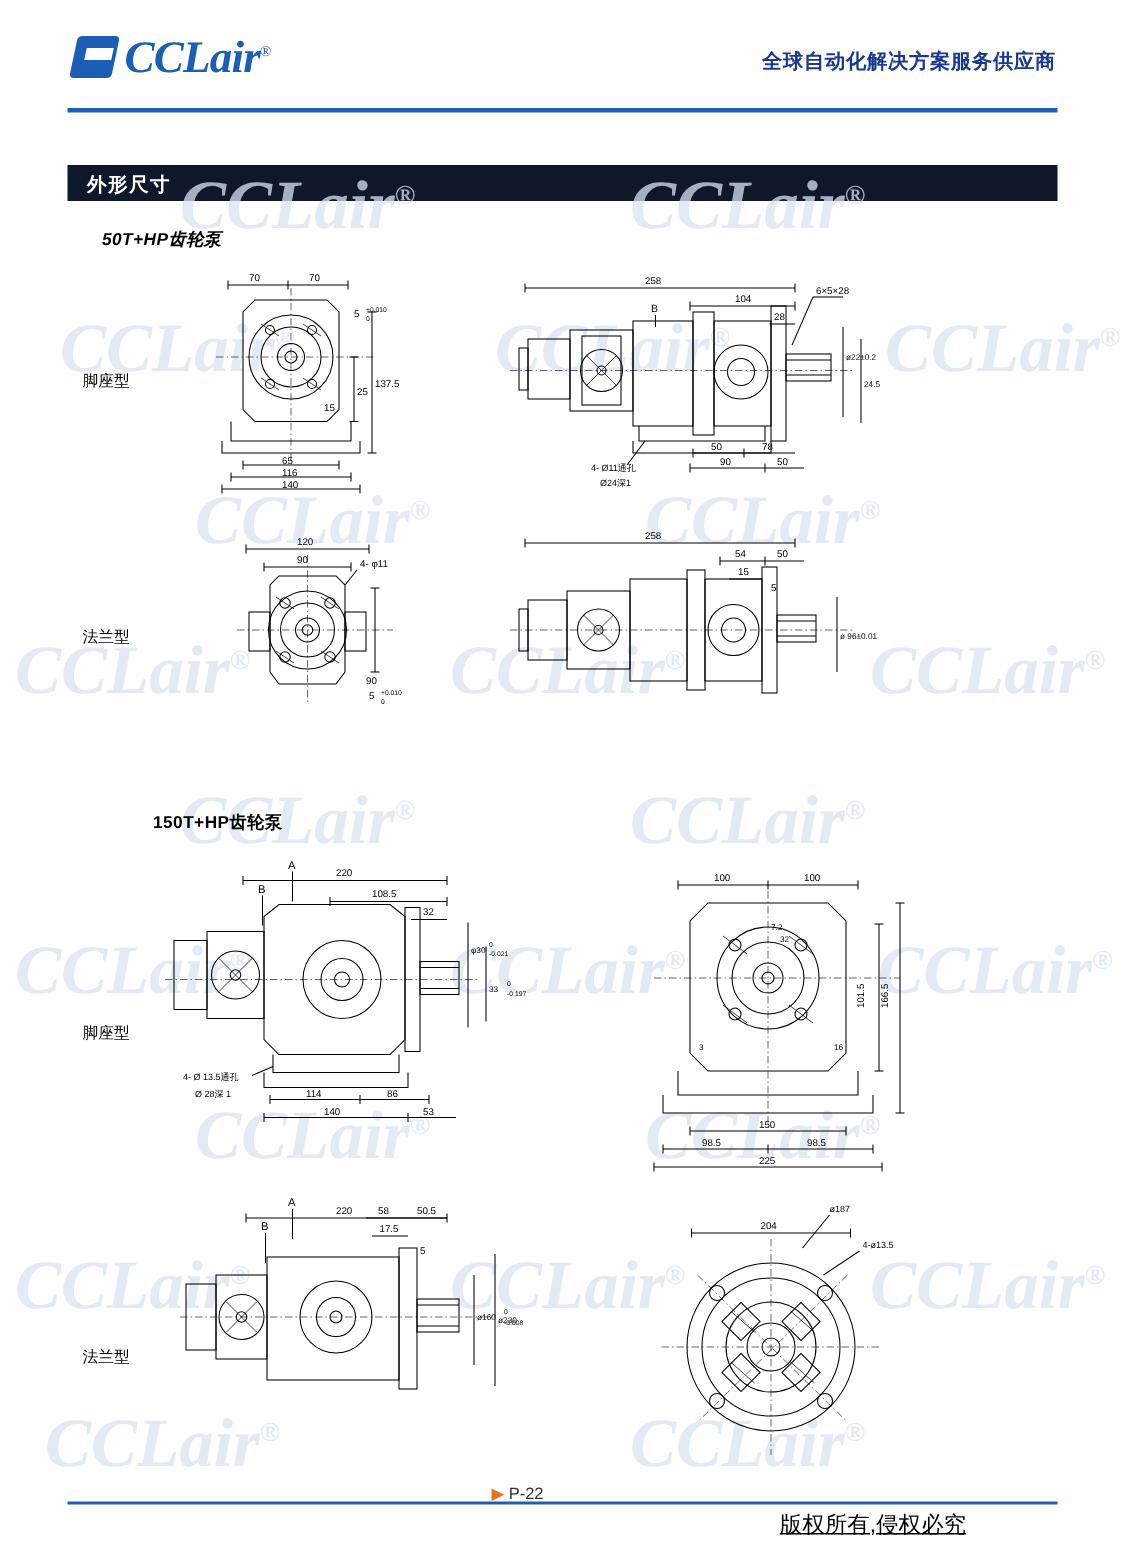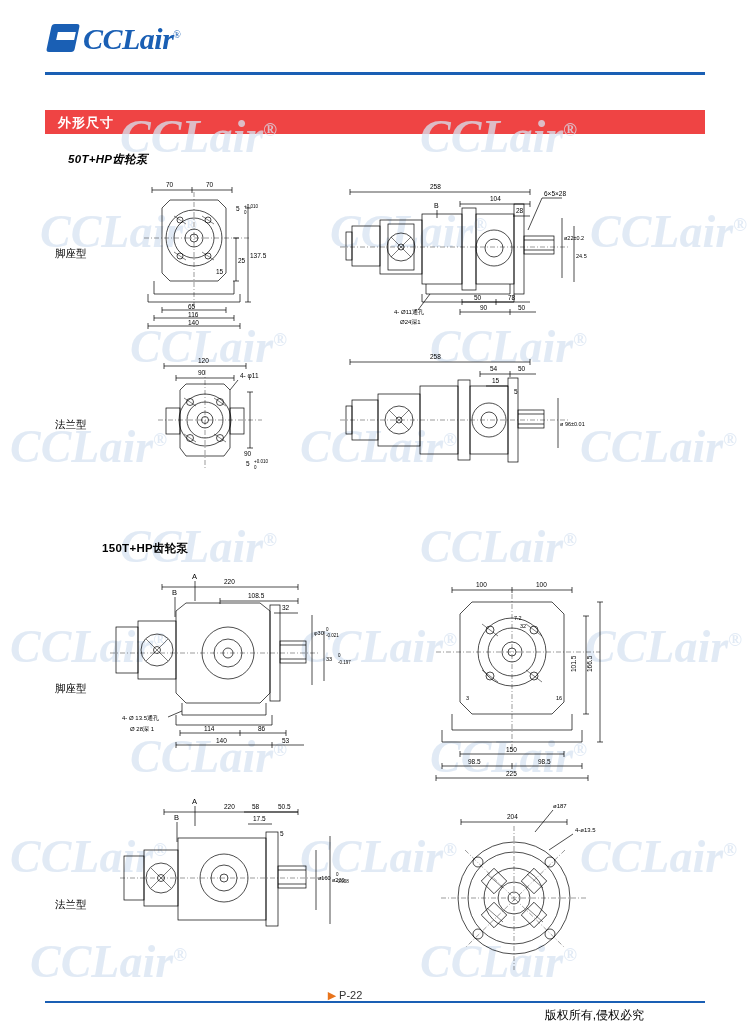--- a/index.html
+++ b/index.html
@@ -77,21 +77,21 @@
     left: 45px; top: 72px;
     width: 660px; height: 3px;
     background: #1a5fb4;
   }
 
   
   .section-bar {
     position: absolute;
     left: 45px; top: 110px;
     width: 660px; height: 24px;
-    background: #ef4444;
+    background: #0f172a;
   }
   .section-bar .txt {
     position: absolute;
     left: 13px; top: 4px;
     font-size: 13px;
     font-weight: bold;
     color: #ffffff;
     letter-spacing: 1px;
   }
 
@@ -150,35 +150,37 @@
     color: #333;
   }
   .page-arrow {
     color: #e8741c;
     font-size: 11px;
     margin-right: 3px;
   }
   .copyright {
     position: absolute;
     right: 46px; top: 22px;
-    font-size: 12px;
+    font-size: 15px;
     color: #000;
+    text-decoration: underline;
   }
 </style>
 </head>
 <body>
 
 <div class="header">
   <div class="logo-wrap">
     <div class="logo-mark">
       <div class="sq"></div>
         <div class="cut"></div>
     </div>
     <div class="logo-text"><span>CCLair</span><span class="logo-reg">®</span></div>
   </div>
+  <div class="header-slogan">全球自动化解决方案服务供应商</div>
   <div class="header-rule"></div>
 </div>
 
 <div class="section-bar">
   <div class="txt">外形尺寸</div>
 </div>
 
 <div id="wm-layer">
     <div class="wm" style="left: 120px; top: 110px; font-size: 46px;">CCLair<sup>®</sup></div>
     <div class="wm" style="left: 420px; top: 110px; font-size: 46px;">CCLair<sup>®</sup></div>

